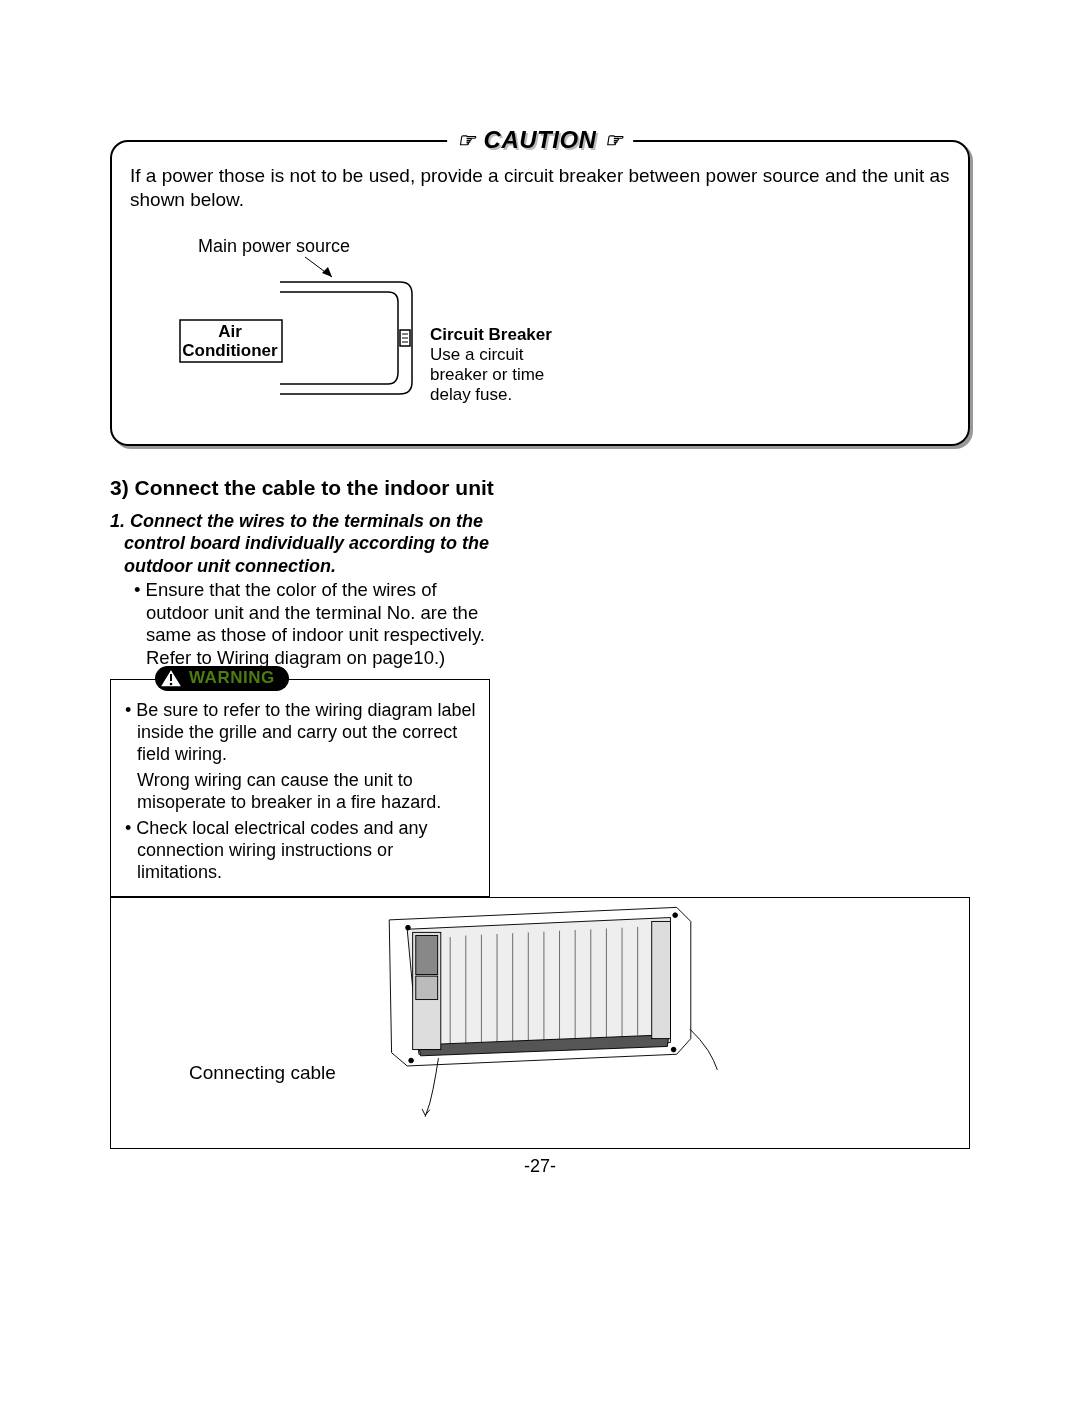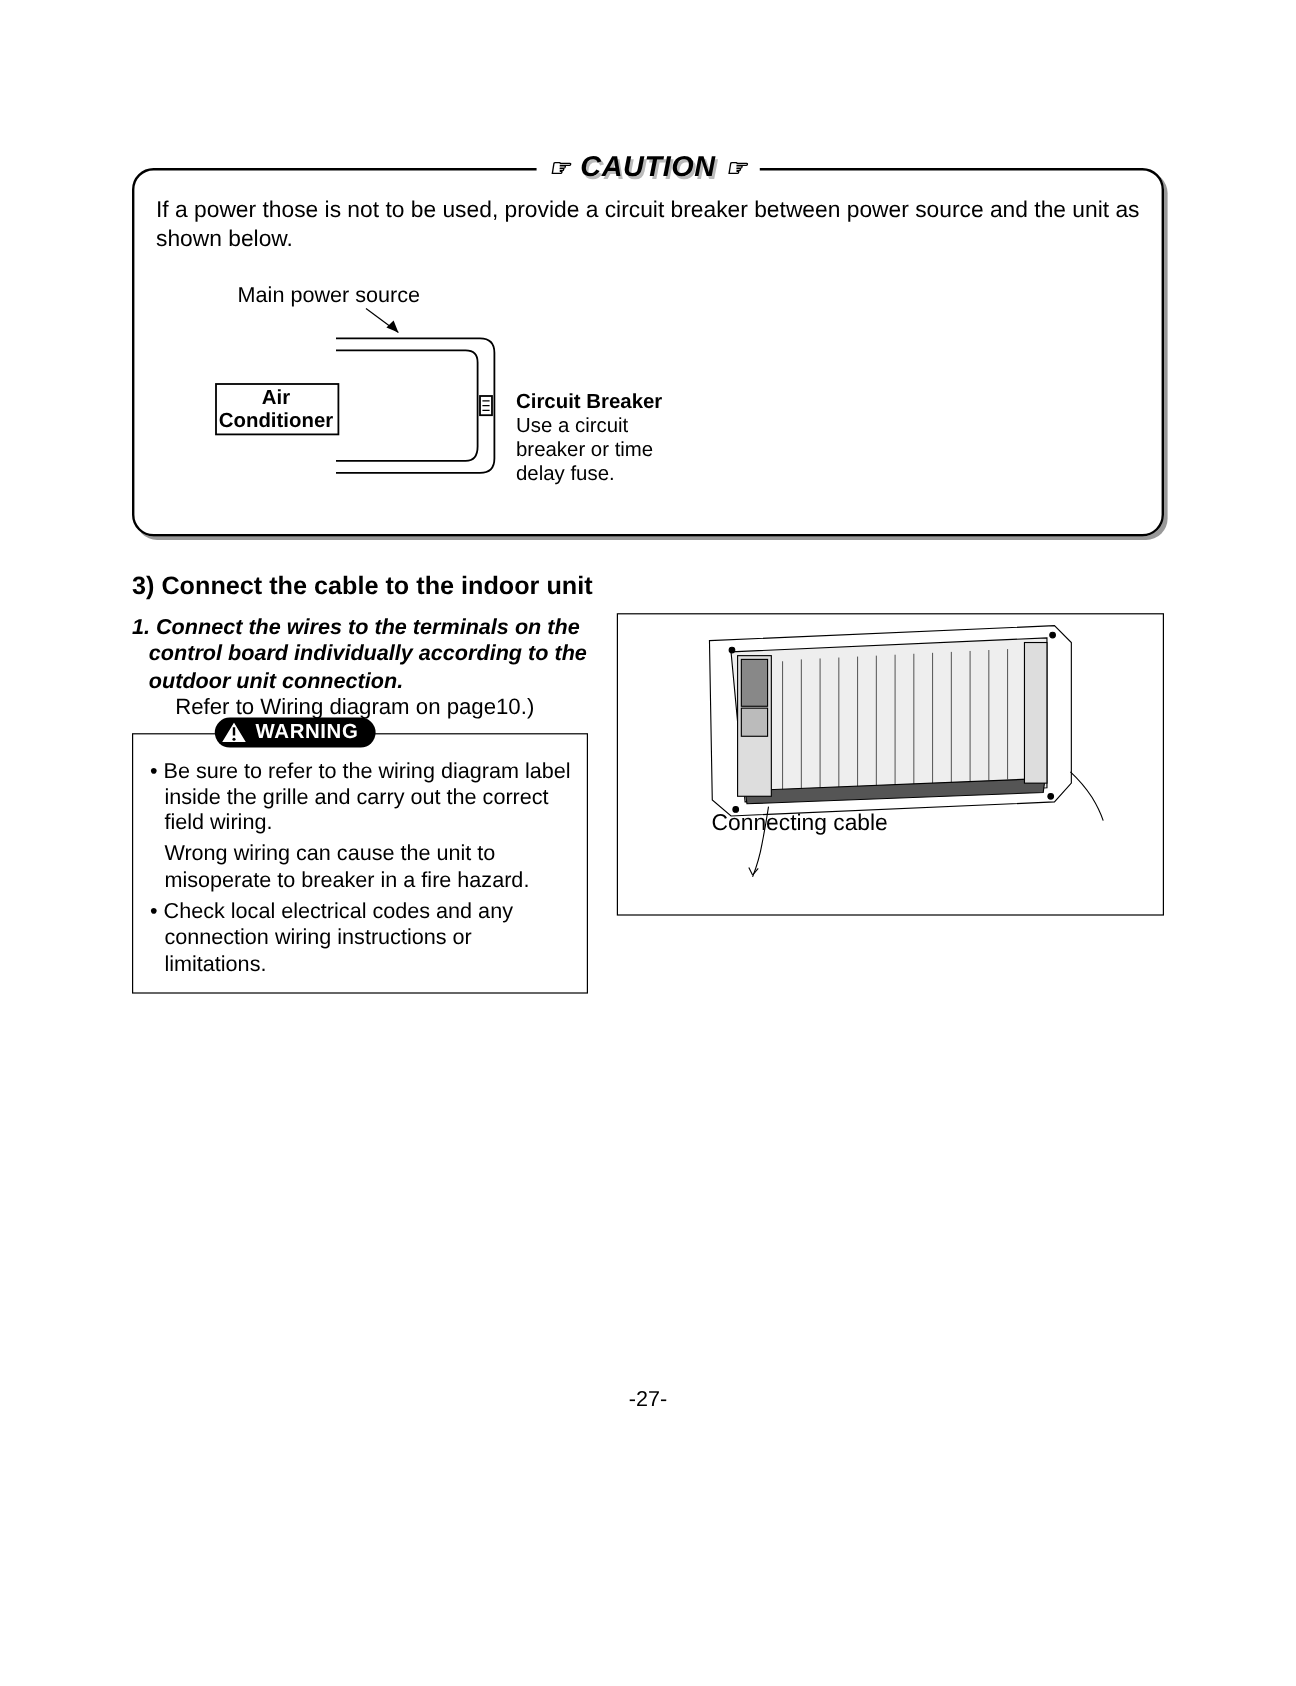--- a/index.html
+++ b/index.html
@@ -48,21 +48,21 @@
     margin-top: 10px;
     width: 100%;
   }
   .section-heading {
     font-size: 21px;
     font-weight: bold;
     margin: 30px 0 10px 0;
   }
   .two-col {
     display: flex;
-    gap: 24px;
+    flex-direction: column;
   }
   .left-col { width: 380px; }
   .right-col { flex: 1; }
   .step-head {
     font-size: 18px;
     font-weight: bold;
     font-style: italic;
     line-height: 1.25;
     padding-left: 14px;
     text-indent: -14px;
@@ -80,23 +80,23 @@
   }
   .warning-box {
     border: 1px solid #000;
     margin-top: 10px;
     padding: 12px 10px 12px 14px;
     position: relative;
   }
   .warning-pill {
     position: absolute;
     top: -14px;
-    left: 68px;
+    left: 44px;
     background: #000;
-    color: #ffffff;
+    color: #4d7c0f;
     border-radius: 14px;
     padding: 2px 14px 3px 34px;
     font-size: 17px;
     font-weight: bold;
     letter-spacing: 0.5px;
   }
   .warning-pill .tri {
     position: absolute;
     left: 4px;
     top: 2px;
@@ -158,20 +158,21 @@
       <text x="300" y="158" font-size="17" font-family="Arial">breaker or time</text>
       <text x="300" y="178" font-size="17" font-family="Arial">delay fuse.</text>
     </svg>
   </div>
 
   <div class="section-heading">3) Connect the cable to the indoor unit</div>
 
   <div class="two-col">
     <div class="left-col">
       <div class="step-head">1. Connect the wires to the terminals on the control board individually according to the outdoor unit connection.</div>
+      <div class="body-text" style="margin-top:2px;">• Ensure that the color of the wires of  outdoor unit and the terminal No. are the same as those of indoor unit respectively.</div>
       <div class="body-text2">Refer to Wiring diagram on page10.)</div>
 
       <div class="warning-box">
         <div class="warning-pill">
           <svg class="tri" viewBox="0 0 24 20">
             <polygon points="12,1 23,19 1,19" fill="#fff" stroke="#000" stroke-width="1.3"></polygon>
             <line x1="12" y1="6" x2="12" y2="13" stroke="#000" stroke-width="2"></line>
             <circle cx="12" cy="16" r="1.3" fill="#000"></circle>
           </svg>
           <span>WARNING</span>

